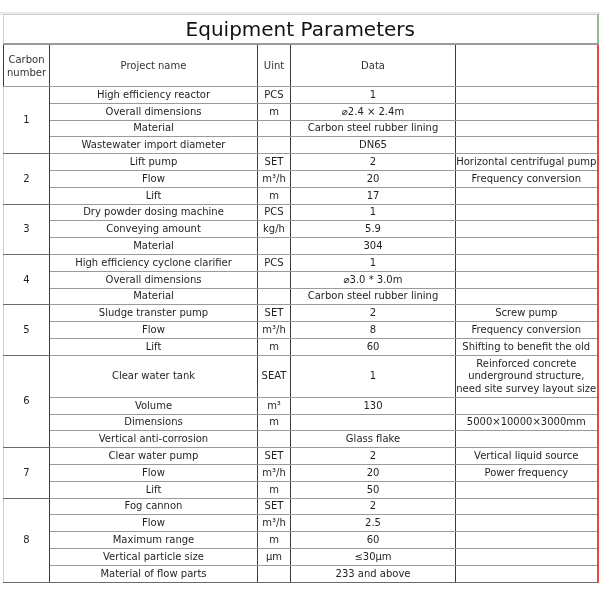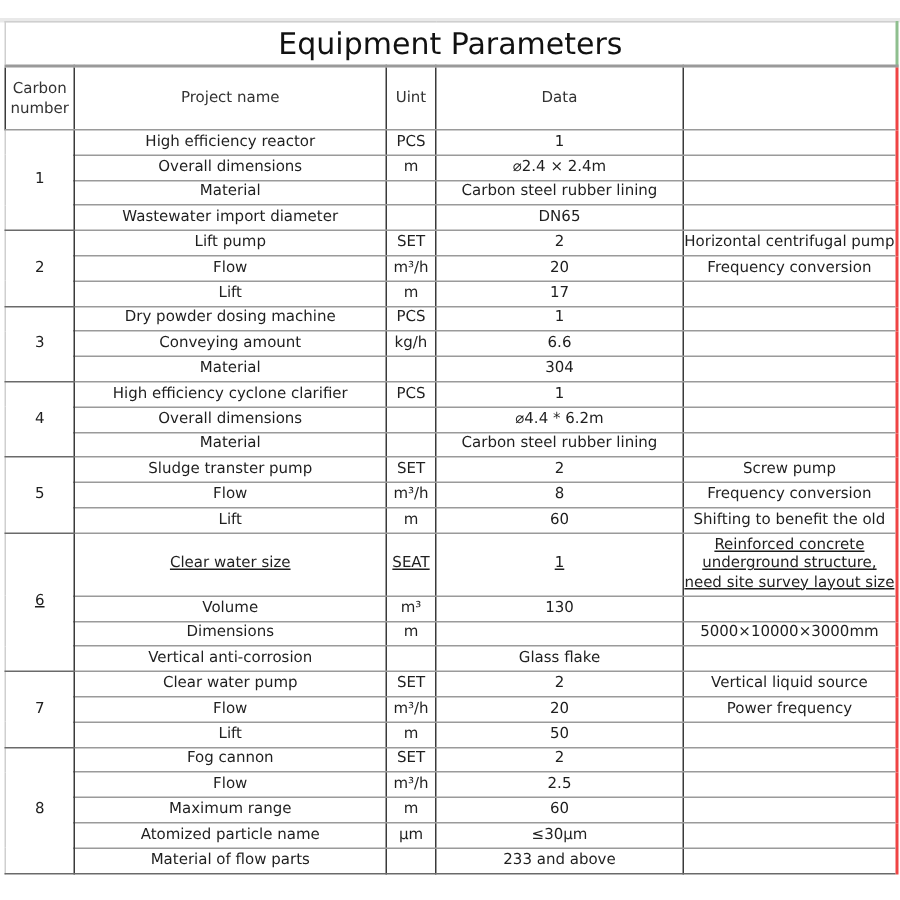--- a/index.html
+++ b/index.html
@@ -27,21 +27,21 @@
       border-right: 1px solid #3a3a3a;
       white-space: nowrap; overflow: hidden;
     }
     .title-cell {
       height: 28px; font-size: 20px; line-height: 28px; color: #111;
       border-left: 1px solid #cfcfcf; border-right: 2px solid #8fbf8f;
       border-top: 1px solid #cfcfcf; border-bottom: 2px solid #9a9a9a;
     }
     .hdr th { height: 41px; font-size: 10px; line-height: 13px; color: #333; }
     tr.r td { height: 15.8px; }
-    tr.tall td { height: 41px; text-decoration: underline; }
+    tr.tall td { height: 41px; }
     td.serial { border-bottom: 1.5px solid #6a6a6a; }
     tr.gstart td { border-top: 1.5px solid #6a6a6a; }
     td.notes-wrap { white-space: normal; line-height: 12.5px; }
     td.first-col { border-left: 1px solid #cfcfcf; }
     td.last-col, th.last-col { border-right: 2px solid #ef4444; }
     tr.lastrow td { border-bottom: 1.5px solid #6a6a6a; }
   </style>
 </head>
 <body>
 
@@ -122,41 +122,41 @@
       <tr class="r gstart">
         <td rowspan="3" class="serial first-col">3</td>
         <td>Dry powder dosing machine</td>
         <td>PCS</td>
         <td>1</td>
         <td class="last-col"></td>
       </tr>
       <tr class="r">
         <td>Conveying amount</td>
         <td>kg/h</td>
-        <td>6.6</td>
+        <td>5.9</td>
         <td class="last-col"></td>
       </tr>
       <tr class="r">
         <td>Material</td>
         <td></td>
         <td>304</td>
         <td class="last-col"></td>
       </tr>
 
       <tr class="r gstart">
         <td rowspan="3" class="serial first-col">4</td>
         <td>High efficiency cyclone clarifier</td>
         <td>PCS</td>
         <td>1</td>
         <td class="last-col"></td>
       </tr>
       <tr class="r">
         <td>Overall dimensions</td>
         <td></td>
-        <td>⌀4.4 * 6.2m</td>
+        <td>⌀3.0 * 3.0m</td>
         <td class="last-col"></td>
       </tr>
       <tr class="r">
         <td>Material</td>
         <td></td>
         <td>Carbon steel rubber lining</td>
         <td class="last-col"></td>
       </tr>
 
       <tr class="r gstart">
@@ -174,21 +174,21 @@
       </tr>
       <tr class="r">
         <td>Lift</td>
         <td>m</td>
         <td>60</td>
         <td class="last-col">Shifting to benefit the old</td>
       </tr>
 
       <tr class="tall gstart">
         <td rowspan="4" class="serial first-col">6</td>
-        <td>Clear water size</td>
+        <td>Clear water tank</td>
         <td>SEAT</td>
         <td>1</td>
         <td class="last-col notes-wrap">
           <span>Reinforced concrete</span><br>
           <span>underground structure,</span><br>
           <span>need site survey layout size</span>
         </td>
       </tr>
       <tr class="r">
         <td>Volume</td>
@@ -242,21 +242,21 @@
         <td>2.5</td>
         <td class="last-col"></td>
       </tr>
       <tr class="r">
         <td>Maximum range</td>
         <td>m</td>
         <td>60</td>
         <td class="last-col"></td>
       </tr>
       <tr class="r">
-        <td>Atomized particle name</td>
+        <td>Vertical particle size</td>
         <td>μm</td>
         <td>≤30μm</td>
         <td class="last-col"></td>
       </tr>
       <tr class="r lastrow">
         <td>Material of flow parts</td>
         <td></td>
         <td>233 and above</td>
         <td class="last-col"></td>
       </tr>

